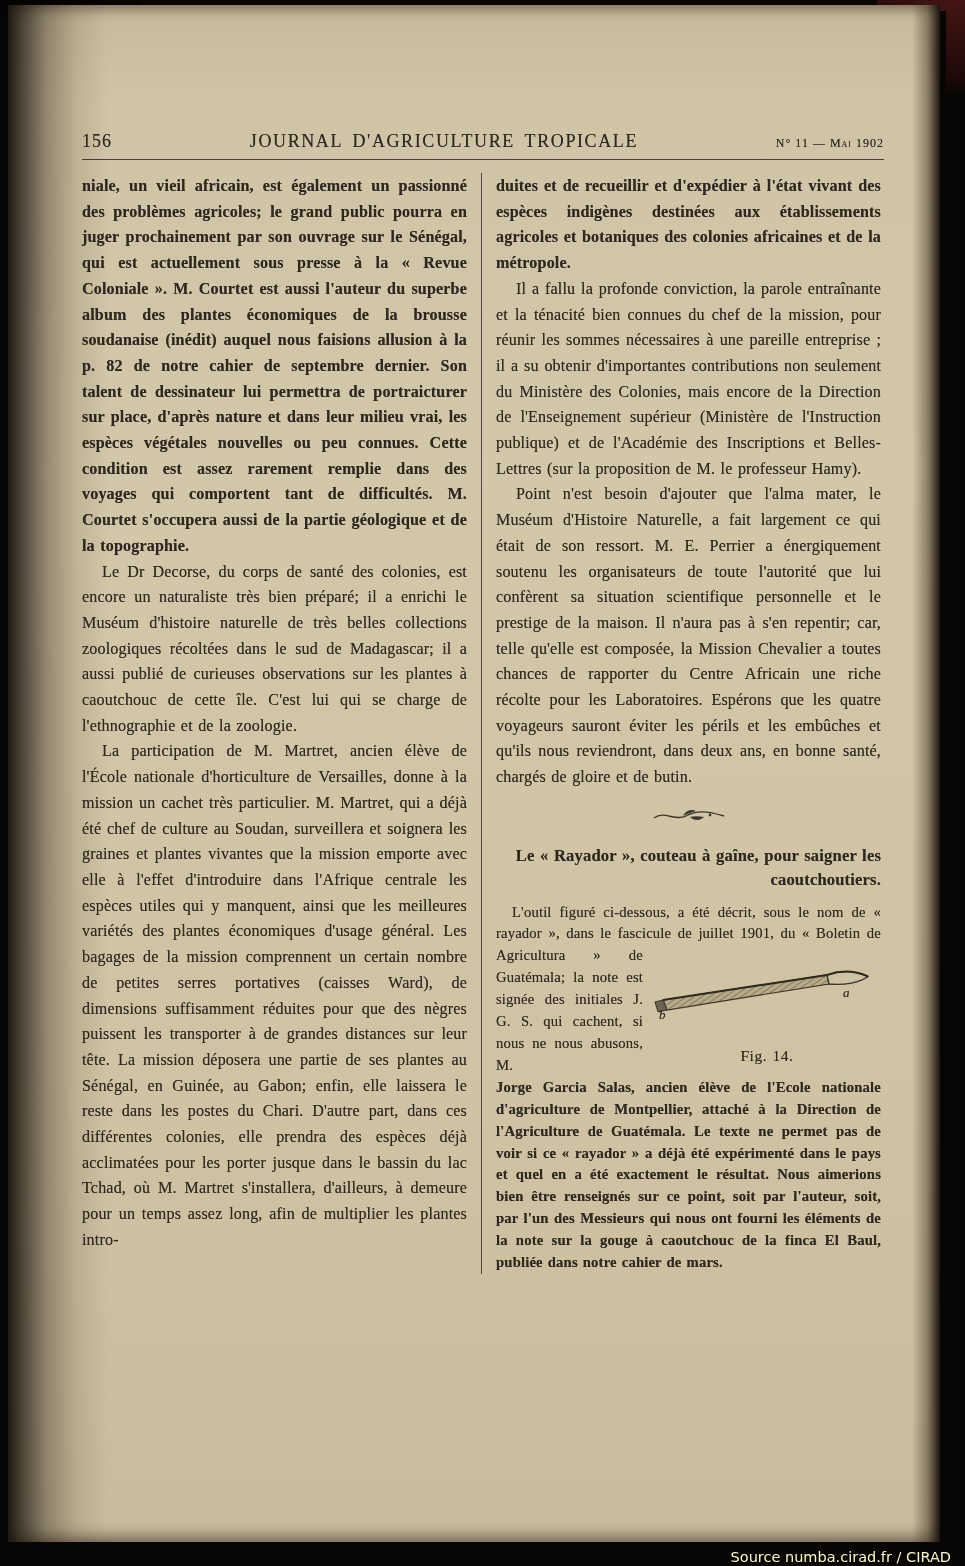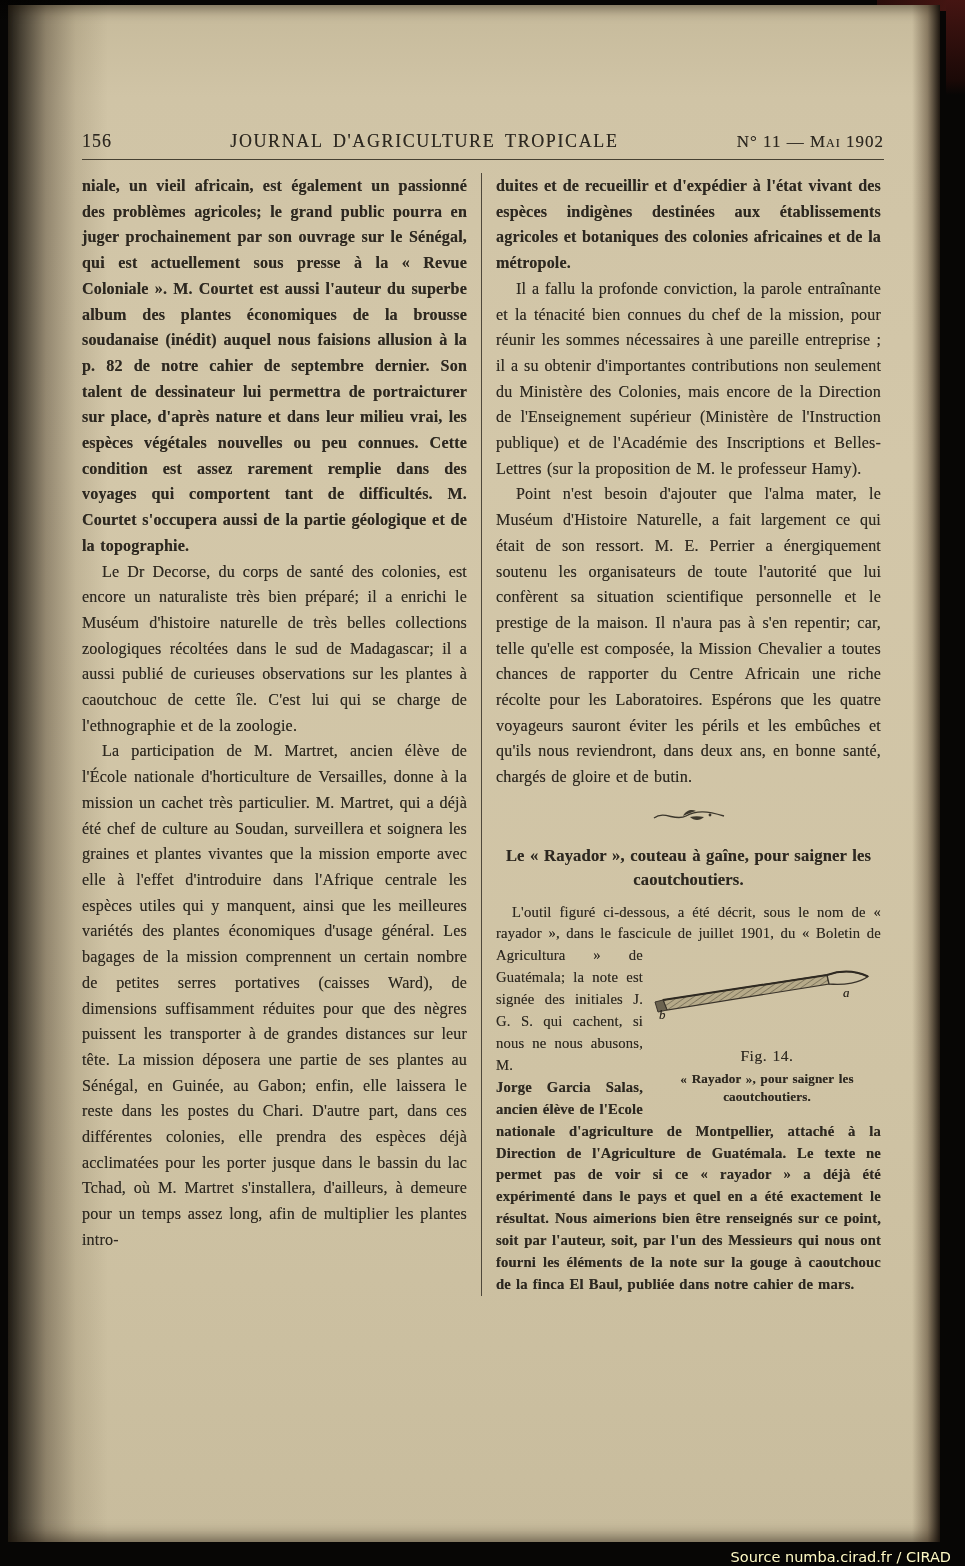--- a/index.html
+++ b/index.html
@@ -31,38 +31,38 @@
   }
 
   .content {
     position:absolute; left:74px; top:126px; width:802px;
     color:#2d2820; text-shadow:0 0 .4px rgba(45,40,32,.55);
   }
 
   .header-row { display:flex; justify-content:space-between; align-items:baseline; }
   .page-number { font-size:18px; letter-spacing:1px; }
   .journal-title { font-size:18px; letter-spacing:1.6px; word-spacing:4px; white-space:nowrap; }
-  .issue { font-size:17px; font-variant:small-caps; letter-spacing:1px; white-space:nowrap; }
+  .issue { font-size:12px; font-variant:small-caps; letter-spacing:1px; white-space:nowrap; }
   .header-rule { border:none; border-top:1.6px solid #464032; margin:7px 0 13px; }
 
   .cols { display:flex; }
   .col {
     width:385px; text-align:justify;
     font-size:16.1px; line-height:25.7px; letter-spacing:.15px; word-spacing:1.2px;
   }
   .col-divider { width:1px; background:#4e473a; margin:0 14px; }
 
   p { margin:0; text-indent:20px; }
   p.cont { text-indent:0;font-weight:bold; }
 
   .ornament { text-align:center; margin:15px 0 13px; text-indent:0; }
 
   .section-heading {
     font-weight:bold; font-size:16.6px; line-height:24.5px;
-    text-align:center; text-indent:0; margin:0 0 9px;
+    text-align:right; text-indent:0; margin:0 0 9px;
   }
 
   .small-text p { font-size:14.7px; line-height:21.9px; }
   .small-text p.first { text-indent:16px; }
 
   .figure-float {
     float:right; width:228px; margin:3px 0 6px 10px;
     text-align:center; text-indent:0; display:block;
   }
   .figure-label { display:block; font-size:15.5px; letter-spacing:.5px; margin-top:18px; }
@@ -131,21 +131,20 @@
                   </defs>
                   <polygon points="10,52 174,27 176,36 14,62" fill="url(#hatch)" stroke="#39332a" stroke-width="1.2"></polygon>
                   <line x1="10" y1="52" x2="174" y2="27" stroke="#2e2921" stroke-width="2"></line>
                   <path d="M174 27 C 187 22.5, 202 22.5, 215 28.5 C 207 34.5, 192 37.5, 176 36 Z" fill="#cdc2a4" stroke="#39332a" stroke-width="1.3"></path>
                   <path d="M174 27 C 187 22.5, 202 22.5, 215 28.5" fill="none" stroke="#2e2921" stroke-width="2"></path>
                   <polygon points="10,52 14,62 5,64 2,54" fill="#6b6350" stroke="#39332a" stroke-width="1"></polygon>
                   <text x="190" y="49" font-size="13" font-style="italic" fill="#2e2921">a</text>
                   <text x="6" y="71" font-size="13" font-style="italic" fill="#2e2921">b</text>
                 </svg>
                 <span class="figure-label">Fig. 14.</span>
-                <span class="figure-caption">« Rayador », pour saigner les caoutchoutiers.</span>
               </span>
               <span>1901, du « Boletin de Agricultura » de Guatémala; la note est signée des initiales J. G. S. qui cachent, si nous ne nous abusons, M.</span>
             </p>
             <p class="cont">Jorge Garcia Salas, ancien élève de l'Ecole nationale d'agriculture de Montpellier, attaché à la Direction de l'Agriculture de Guatémala. Le texte ne permet pas de voir si ce « rayador » a déjà été expérimenté dans le pays et quel en a été exactement le résultat. Nous aimerions bien être renseignés sur ce point, soit par l'auteur, soit, par l'un des Messieurs qui nous ont fourni les éléments de la note sur la gouge à caoutchouc de la finca El Baul, publiée dans notre cahier de mars.</p>
           </div>
 
         </div>
       </div>
 
     </div>

